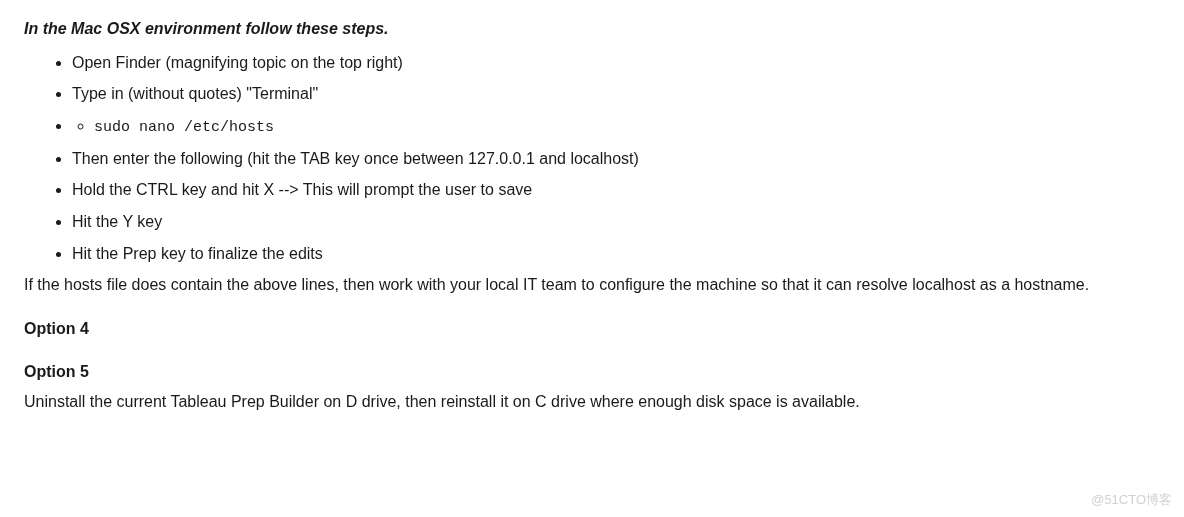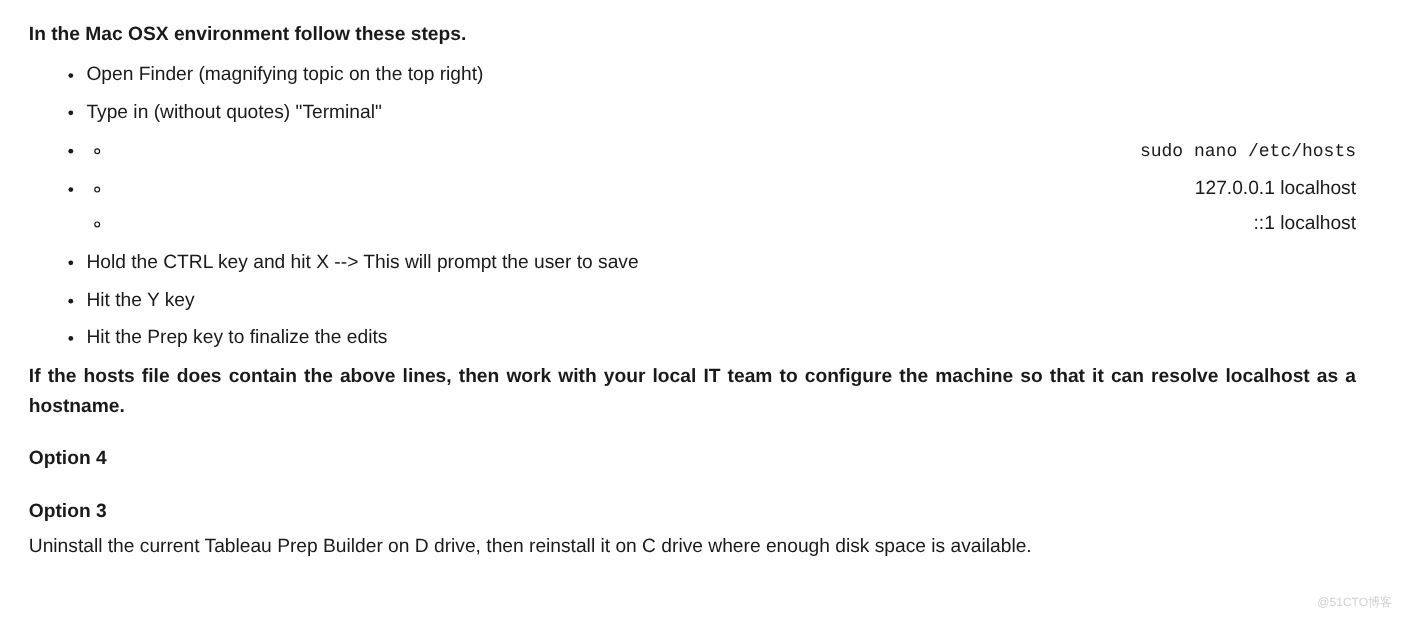--- a/index.html
+++ b/index.html
@@ -11,67 +11,66 @@
       font-family: -apple-system, BlinkMacSystemFont, "Segoe UI", Helvetica, Arial, sans-serif;
       font-size: 16px;
       line-height: 1.6;
       color: #1a1a1a;
       background: #ffffff;
       padding: 16px 24px;
       width: 1184px;
     }
     .bold {
       font-weight: 600;
+      font-style: italic;
     }
     ul.bullet-list {
       list-style-type: disc;
       margin-left: 48px;
       margin-top: 8px;
       margin-bottom: 2px;
     }
     ul.bullet-list > li {
       margin-bottom: 6px;
     }
     ul.circle-list {
       list-style-type: circle;
       margin-left: 22px;
       margin-top: 4px;
-      text-align: right;
     }
     ul.circle-list > li {
       margin-bottom: 4px;
     }
     .mono {
       font-family: "SFMono-Regular", Consolas, "Liberation Mono", Menlo, monospace;
       font-size: 15px;
     }
     .host-entry {
       margin-left: 20px;
     }
     .justify {
       text-align: justify;
-      font-weight: bold;
     }
     .section-text {
       margin-top: 4px;
       margin-bottom: 0px;
     }
     .option-heading {
       font-weight: 600;
       margin-top: 18px;
     }
     a.link {
       color: #1a6dd1;
       text-decoration: none;
     }
     .watermark {
       position: absolute;
-      right: 24px;
+      right: 12px;
       bottom: 6px;
-      font-size: 10px;
+      font-size: 13px;
       color: #d0d0d0;
       pointer-events: none;
     }
     .content {
       max-width: 1106px;
       position: relative;
     }
   </style>
 </head>
 <body>
@@ -81,32 +80,29 @@
 
   <ul class="bullet-list">
     <li>Open Finder (magnifying topic on the top right)</li>
     <li>Type in (without quotes) "Terminal"</li>
     <li>
       <ul class="circle-list">
         <li><span class="mono">sudo nano /etc/hosts</span></li>
       </ul>
     </li>
     <li>
-      <ul class="circle-list">
-        <li><span class="host-entry">   127.0.0.1    localhost</span></li>
-        <li><span class="host-entry">   ::1               localhost</span></li>
-      </ul>
+      <span>Then enter the following (hit the TAB key once between 127.0.0.1 and localhost)</span>
     </li>
     <li>Hold the CTRL key and hit X --&gt; This will prompt the user to save</li>
     <li>Hit the Y key</li>
     <li>Hit the Prep key to finalize the edits</li>
   </ul>
 
   <p class="section-text justify">If the hosts file does contain the above lines, then work with your local IT team to configure the machine so that it can resolve localhost as a hostname.</p>
 
   <p class="option-heading">Option 4</p>
 
-  <p class="option-heading">Option 3</p>
+  <p class="option-heading">Option 5</p>
   <p class="section-text">Uninstall the current Tableau Prep Builder on D drive, then reinstall it on C drive where enough disk space is available.</p>
 
 </div>
 
 <div class="watermark">@51CTO博客</div>
 
 </body></html>

